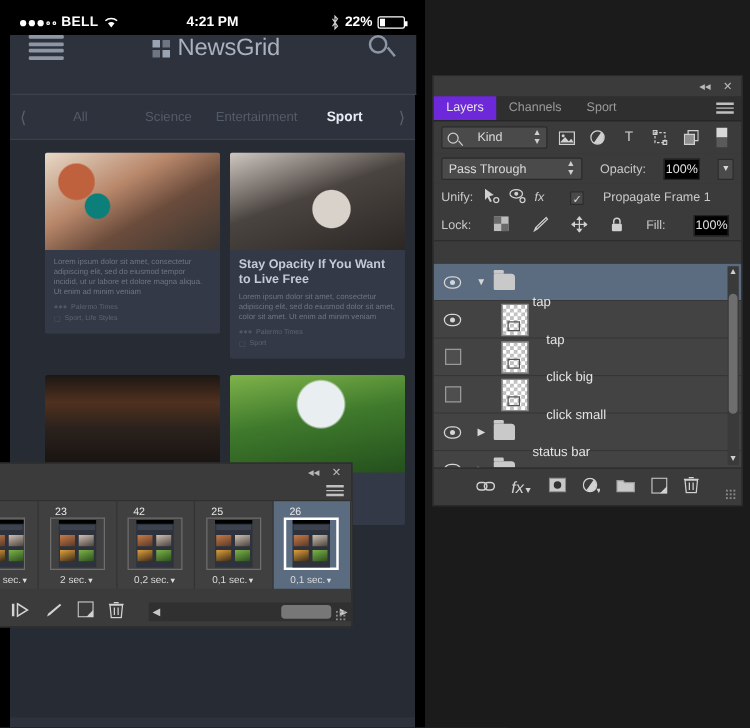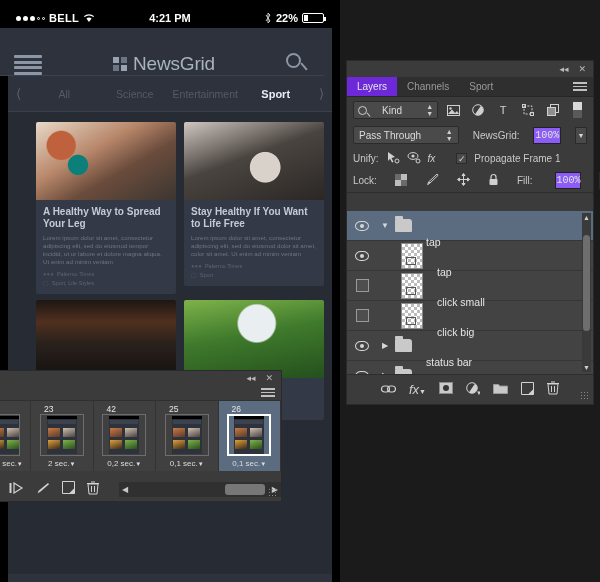--- a/index.html
+++ b/index.html
@@ -33,22 +33,22 @@
   .dot.hollow { background: transparent; border:1px solid #fff; width:3px; height:3px;}
   .sb-carrier { font-size:11px; letter-spacing:0.3px; }
   .sb-center { flex:1; text-align:center; font-size:11px; }
   .sb-right { width:120px; display:flex; align-items:center; justify-content:flex-end; gap:4px; padding-right:8px; }
   .sb-batt-pct { font-size:11px; }
   .batt { width:22px; height:10px; border:1px solid #fff; border-radius:2px; position:relative; }
   .batt::after { content:""; position:absolute; right:-3px; top:3px; width:2px; height:4px; background:#fff; }
   .batt-fill { position:absolute; left:1px; top:1px; bottom:1px; width:4px; background:#fff; }
 
   .app-header {
-    position:absolute; left:0; top:28px; width:324px; height:48px;
-    background:#2d323c; display:flex; align-items:flex-end;
+    position:absolute; left:9px; top:28px; width:324px; height:48px;
+    background:#2d323c; display:flex; align-items:flex-start;
     border-bottom:1px solid #3c414b;
   }
   .hamburger { width:28px; height:20px; margin-left:14px; display:flex; flex-direction:column; justify-content:space-between; cursor:pointer;}
   .hamburger i { display:block; height:3px; background:#8d96a5; border-radius:1px; }
   .brand { flex:1; display:flex; align-items:center; justify-content:center; gap:3px; }
   .brand-glyph { display:grid; grid-template-columns:6px 6px; grid-template-rows:6px 6px; gap:2px; margin-right:3px;}
   .brand-glyph s { display:block; background:#9aa3b2; }
   .brand-glyph s.dim { background:#6e7684; }
   .brand-text { color:#a9b2bf; font-size:19px; letter-spacing:-0.2px; }
   .search-ic { margin-right:16px; width:22px; height:22px; position:relative; cursor:pointer;}
@@ -111,21 +111,21 @@
     display:flex; align-items:center; padding:0 4px; font-size:10px; color:#dcdcdc; gap:15px; cursor:pointer;
   }
   .kind-select .mg { width:9px; height:9px; border:1.4px solid #cfcfcf; border-radius:50%; position:relative; flex:none; }
   .kind-select .mg::after{content:"";position:absolute;right:-3px;bottom:-3px;width:1.4px;height:5px;background:#cfcfcf;transform:rotate(-40deg);}
   .arrows { margin-left:auto; font-size:7px; line-height:7px; color:#cfcfcf; }
   .filt-ic { width:20px; height:18px; display:flex; align-items:center; justify-content:center; color:#d0d0d0; font-size:11px; cursor:pointer;}
 
   .blend-row { height:24px; background:#3b3b3b; gap:14px; }
   .blend-select { width:152px; height:18px; background:#4a4a4a; border:1px solid #2b2b2b; border-radius:2px; display:flex; align-items:center; padding:0 5px; font-size:10px; color:#dcdcdc; cursor:pointer; }
   .lbl { font-size:10px; color:#c9c9c9; }
-  .numbox { width:40px; height:17px; background:#8b5cf6; border:1px solid #222; display:flex; align-items:center; justify-content:center; font-size:10px; color:#e3e3e3; cursor:text;font-family:Liberation Mono, monospace;}
+  .numbox { width:40px; height:17px; background:#000000; border:1px solid #222; display:flex; align-items:center; justify-content:center; font-size:10px; color:#e3e3e3; cursor:text;}
   .stepper { width:17px; height:17px; background:#4a4a4a; border:1px solid #2b2b2b; display:flex; align-items:center; justify-content:center; font-size:7px; color:#d8d8d8; cursor:pointer;}
 
   .unify-row { height:22px; background:#3b3b3b; gap:7px; }
   .uic { color:#cfcfcf; font-size:11px; cursor:pointer; }
   .chk { width:11px; height:11px; background:#4a4a4a; border:1px solid #2b2b2b; color:#d8d8d8; font-size:9px; line-height:10px; text-align:center; margin-left:14px; cursor:pointer;}
   .lock-row { height:24px; background:#3b3b3b; gap:18px; border-bottom:1px solid #2d2d2d;}
 
   .layer-list { position:absolute; left:0; right:0; top:150px; bottom:30px; background:#434343; overflow:hidden; }
   .layer-row { height:30px; display:flex; align-items:center; border-bottom:1px solid #363636; background:#434343; cursor:pointer; }
   .layer-row.selected { background:#5b6b80; }
@@ -242,37 +242,36 @@
       <span class="tab">Entertainment</span>
       <span class="tab active">Sport</span>
       <span class="chev">⟩</span>
     </div>
 
     <div class="feed">
 
       <div class="card" style="left:28px; top:10px;">
         <div class="thumb ph1"></div>
         <div class="body">
-          <h3>A Healthy Way to Spread Your Leg</h3>
           <p>Lorem ipsum dolor sit amet, consectetur adipiscing elit, sed do eiusmod tempor incidid, ut ur labore et dolore magna aliqua. Ut enim ad minim veniam</p>
           <div class="meta">
             <span class="mi">●●●</span>
             <span>Palermo Times</span>
           </div>
           <div class="meta">
             <span class="mi">▢</span>
             <span>Sport, Life Styles</span>
           </div>
         </div>
       </div>
 
       <div class="card" style="left:176px; top:10px;">
         <div class="thumb ph2"></div>
         <div class="body">
-          <h3>Stay Healthy If You Want to Life Free</h3>
+          <h3>Stay Opacity If You Want to Live Free</h3>
           <p>Lorem ipsum dolor sit amet, consectetur adipiscing elit, sed do eiusmod dolor sit amet, color sit amet. Ut enim ad minim veniam</p>
           <div class="meta">
             <span class="mi">●●●</span>
             <span>Palermo Times</span>
           </div>
           <div class="meta">
             <span class="mi">▢</span>
             <span>Sport</span>
           </div>
         </div>
@@ -353,21 +352,21 @@
             <rect x="0" y="8" width="9" height="8" fill="#5a5a5a"></rect>
           </svg>
       </div>
     </div>
 
     <div class="ps-row blend-row">
       <div class="blend-select">
         <span>Pass Through</span>
         <span class="arrows">▲<br>▼</span>
       </div>
-      <span class="lbl">NewsGrid:</span>
+      <span class="lbl">Opacity:</span>
       <div class="numbox">100%</div>
       <div class="stepper">▼</div>
     </div>
 
     <div class="ps-row unify-row">
       <span class="lbl">Unify:</span>
       <span class="uic">
         <svg width="14" height="13" viewBox="0 0 14 13">
             <path d="M2 1 L9 6 L5.5 7 L7.5 11 L6 11.6 L4 7.7 L2 10 Z" fill="#d0d0d0"></path>
             <circle cx="11" cy="10" r="2" fill="none" stroke="#d0d0d0"></circle>
@@ -375,21 +374,21 @@
       </span>
       <span class="uic">
         <svg width="14" height="13" viewBox="0 0 14 13">
             <ellipse cx="6" cy="5" rx="5" ry="3.4" fill="none" stroke="#d0d0d0"></ellipse>
             <circle cx="6" cy="5" r="1.6" fill="#d0d0d0"></circle>
             <circle cx="11" cy="10" r="2" fill="none" stroke="#d0d0d0"></circle>
           </svg>
       </span>
       <span class="uic" style="font-style:italic;font-size:10px;">fx</span>
       <span class="chk">✓</span>
-      <span class="lbl" style="margin-left:0;">Propagate Frame 1</span>
+      <span class="lbl" style="margin-left:8px;">Propagate Frame 1</span>
     </div>
 
     <div class="ps-row lock-row">
       <span class="lbl">Lock:</span>
       <span class="uic">
         <svg width="12" height="12" viewBox="0 0 12 12">
             <rect width="12" height="12" fill="#bdbdbd"></rect>
             <rect x="0" y="0" width="6" height="6" fill="#6a6a6a"></rect>
             <rect x="6" y="6" width="6" height="6" fill="#6a6a6a"></rect>
           </svg>
@@ -443,34 +442,34 @@
       <div class="layer-row">
         <div class="eye-cell">
             <span class="eye-empty"></span>
           </div>
         <div class="disc-cell"></div>
         <div class="thumb-cell">
             <span class="lyr-thumb">
               <i class="bx"></i>
             </span>
           </div>
-        <span class="layer-name">click small</span>
+        <span class="layer-name">click big</span>
       </div>
 
       <div class="layer-row">
         <div class="eye-cell">
             <span class="eye-empty"></span>
           </div>
         <div class="disc-cell"></div>
         <div class="thumb-cell">
             <span class="lyr-thumb">
               <i class="bx"></i>
             </span>
           </div>
-        <span class="layer-name">click big</span>
+        <span class="layer-name">click small</span>
       </div>
 
       <div class="layer-row">
         <div class="eye-cell">
             <span class="eye"></span>
           </div>
         <div class="disc-cell">▶</div>
         <span class="folder"></span>
         <span class="layer-name" style="padding-left:14px;">status bar</span>
       </div>

